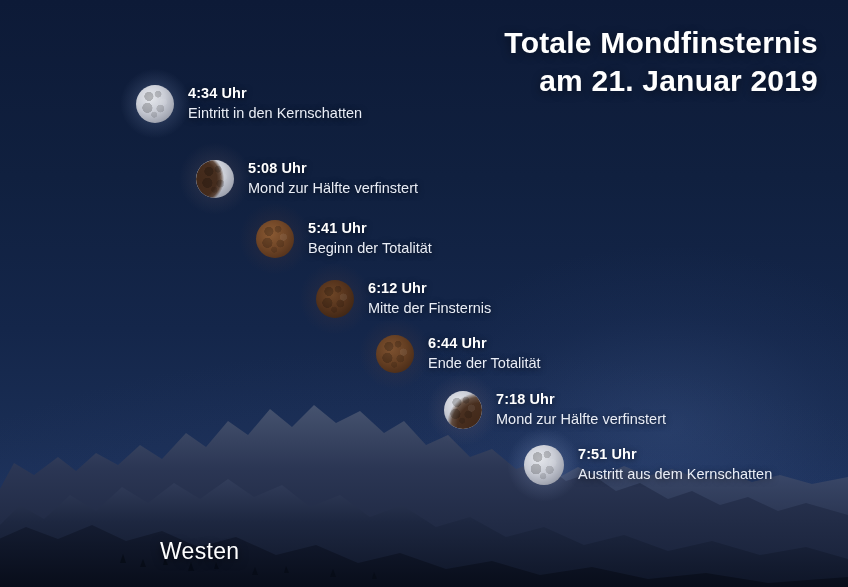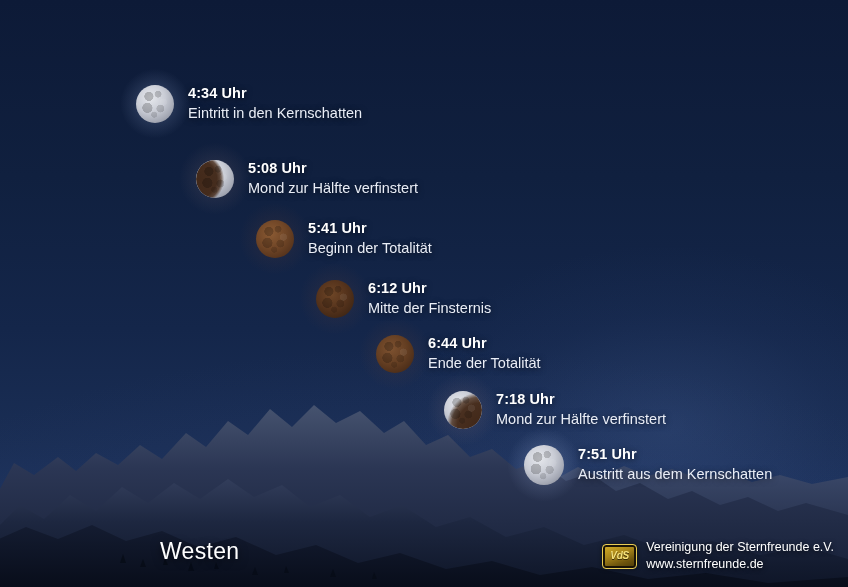--- a/index.html
+++ b/index.html
@@ -280,20 +280,24 @@
         <path d="M188,184 l3,-9 l3,9 z"></path>
         <path d="M214,182 l2,-7 l3,7 z"></path>
         <path d="M252,188 l3,-8 l3,8 z"></path>
         <path d="M284,186 l2,-7 l3,7 z"></path>
         <path d="M330,190 l3,-8 l3,8 z"></path>
         <path d="M372,192 l2,-7 l3,7 z"></path>
       </g>
     </svg>
   </div>
 
+  <div class="title">
+    <span>Totale Mondfinsternis</span>
+    <span class="l2">am 21. Januar 2019</span>
+  </div>
 
   <div class="phase" style="left:136px; top:84px;">
     <div class="moon-wrap">
       <div class="halo bright"></div>
       <div class="moon surface-full"></div>
     </div>
     <div class="phase-text">
       <span class="phase-time">4:34 Uhr</span>
       <span class="phase-desc">Eintritt in den Kernschatten</span>
     </div>
@@ -364,23 +368,14 @@
       <div class="moon surface-full"></div>
     </div>
     <div class="phase-text">
       <span class="phase-time">7:51 Uhr</span>
       <span class="phase-desc">Austritt aus dem Kernschatten</span>
     </div>
   </div>
 
   <div class="westen">Westen</div>
 
-  <div class="credit">
-    <div class="vds-logo">
-      <span>VdS</span>
-    </div>
-    <div class="credit-text">
-      <span>Vereinigung der Sternfreunde e.V.</span>
-      <span class="l2">www.sternfreunde.de</span>
-    </div>
-  </div>
 
 </div>
 
 </body></html>

